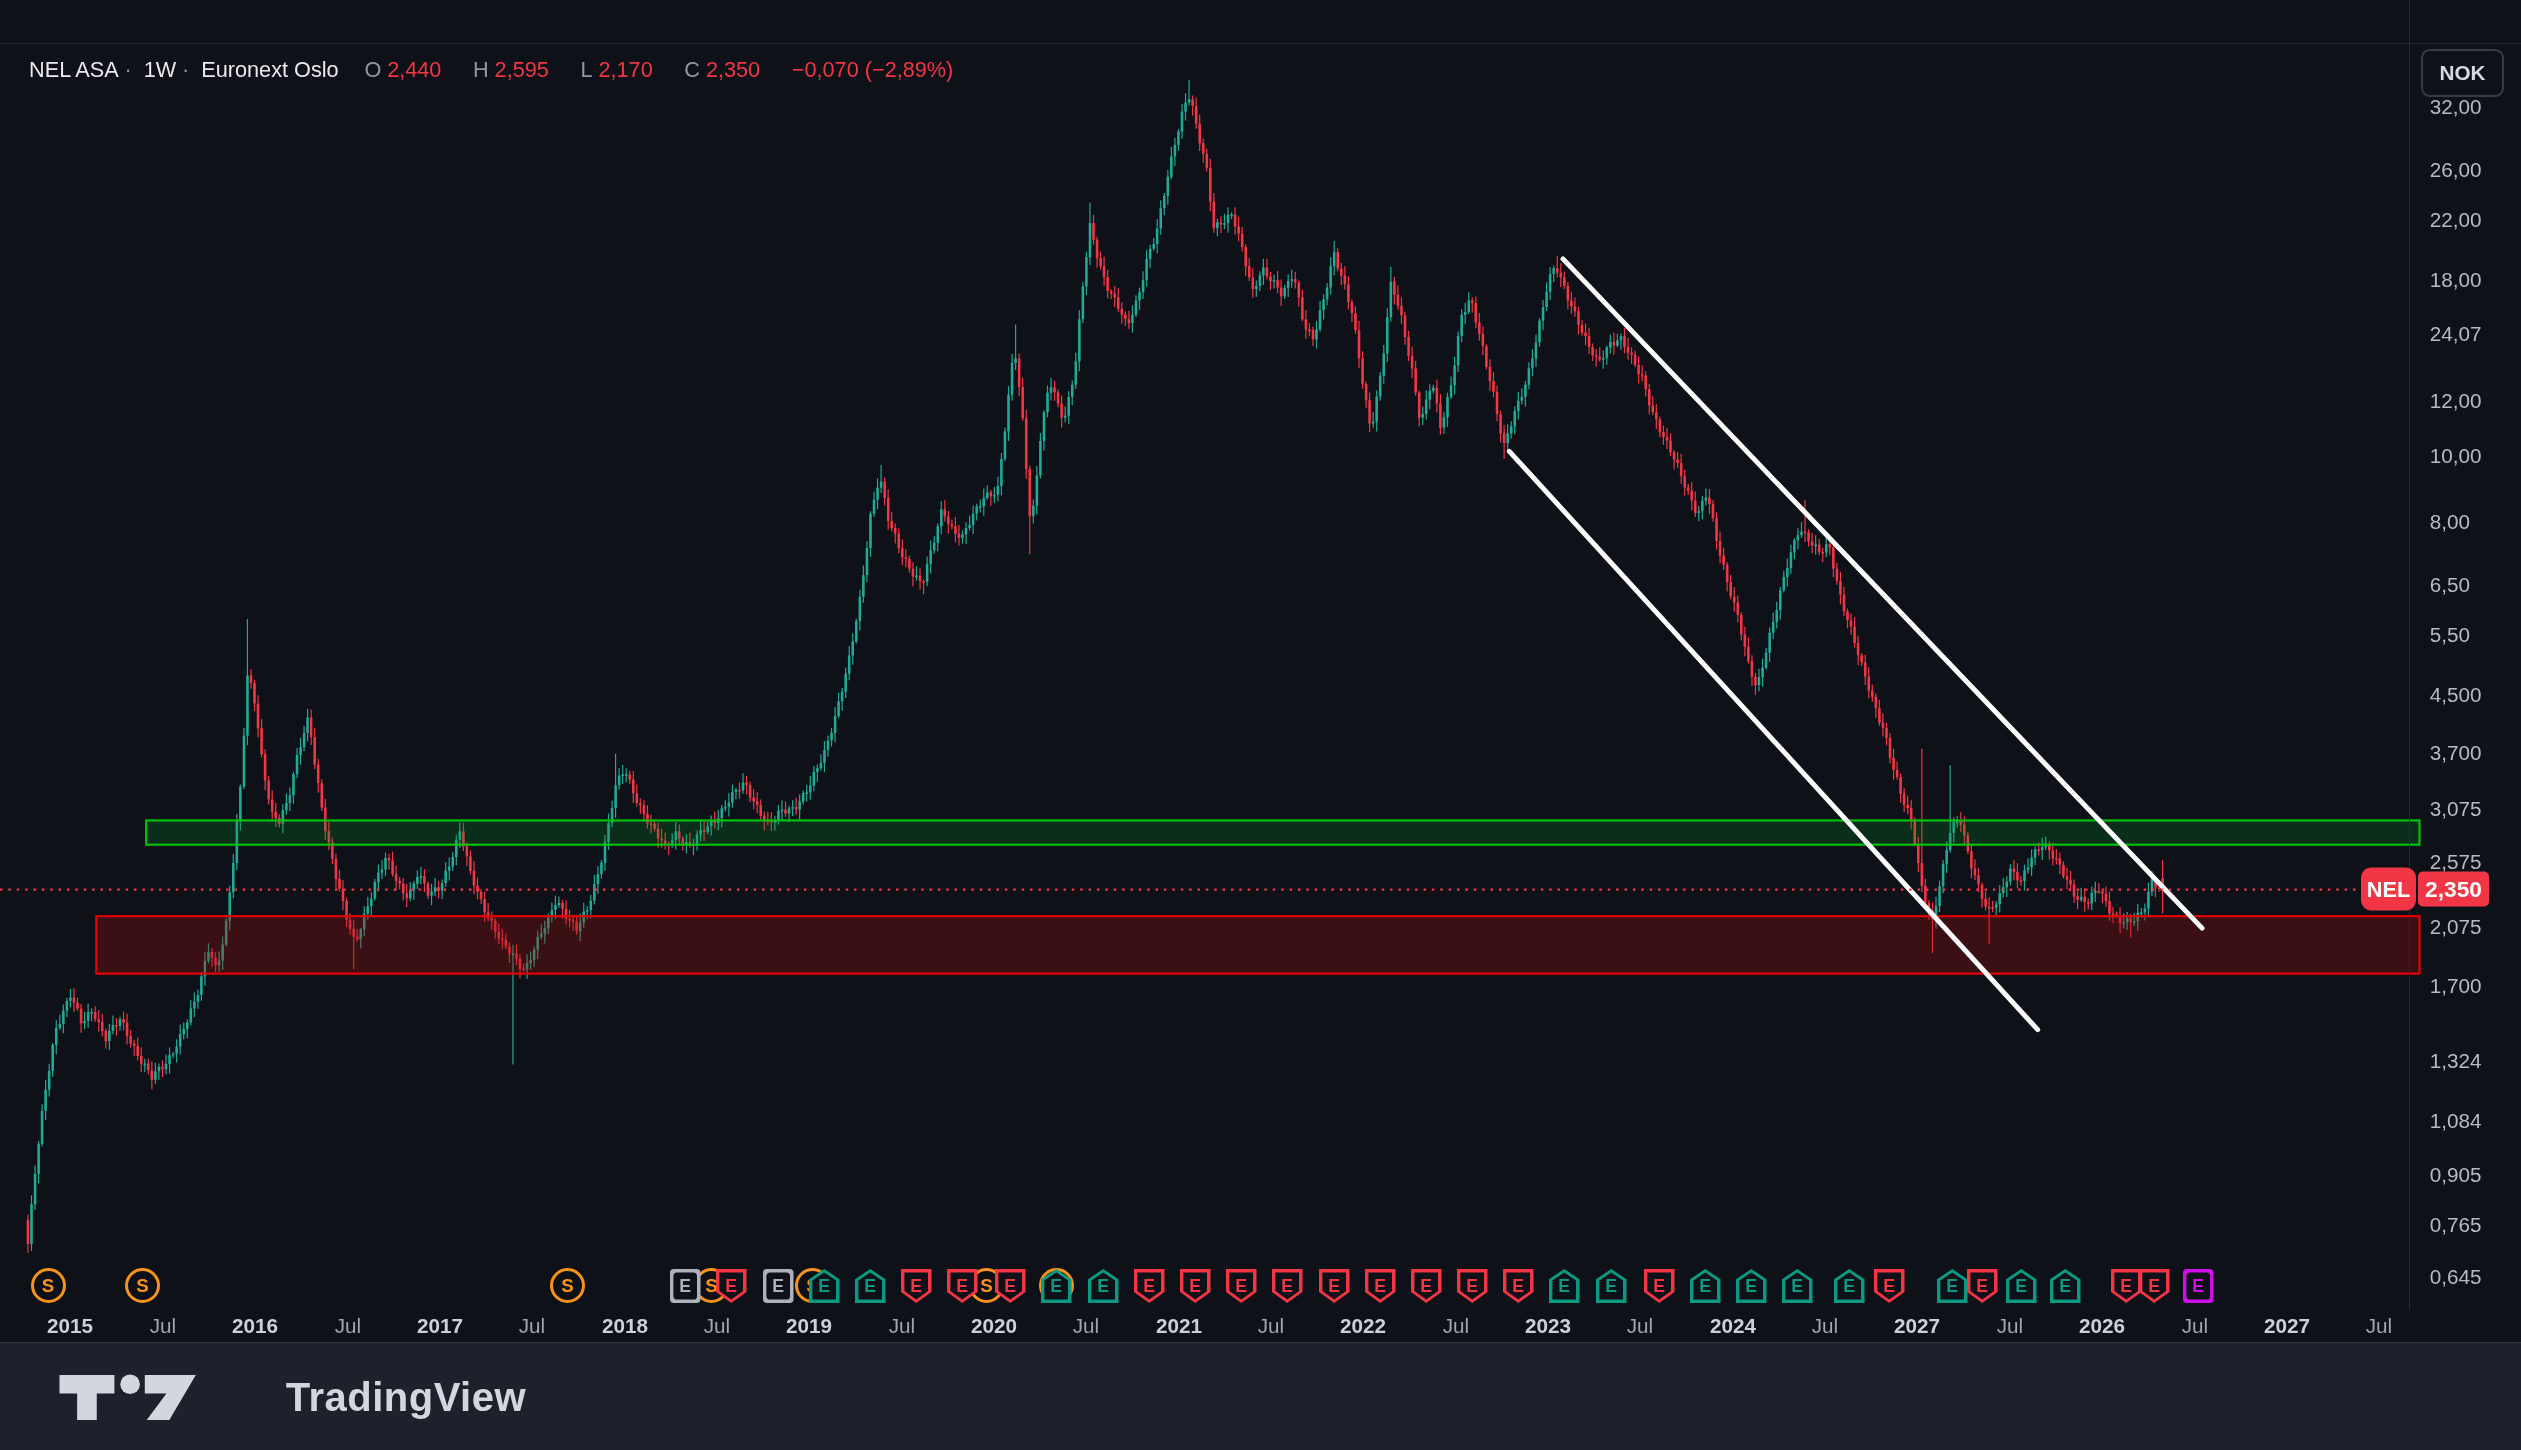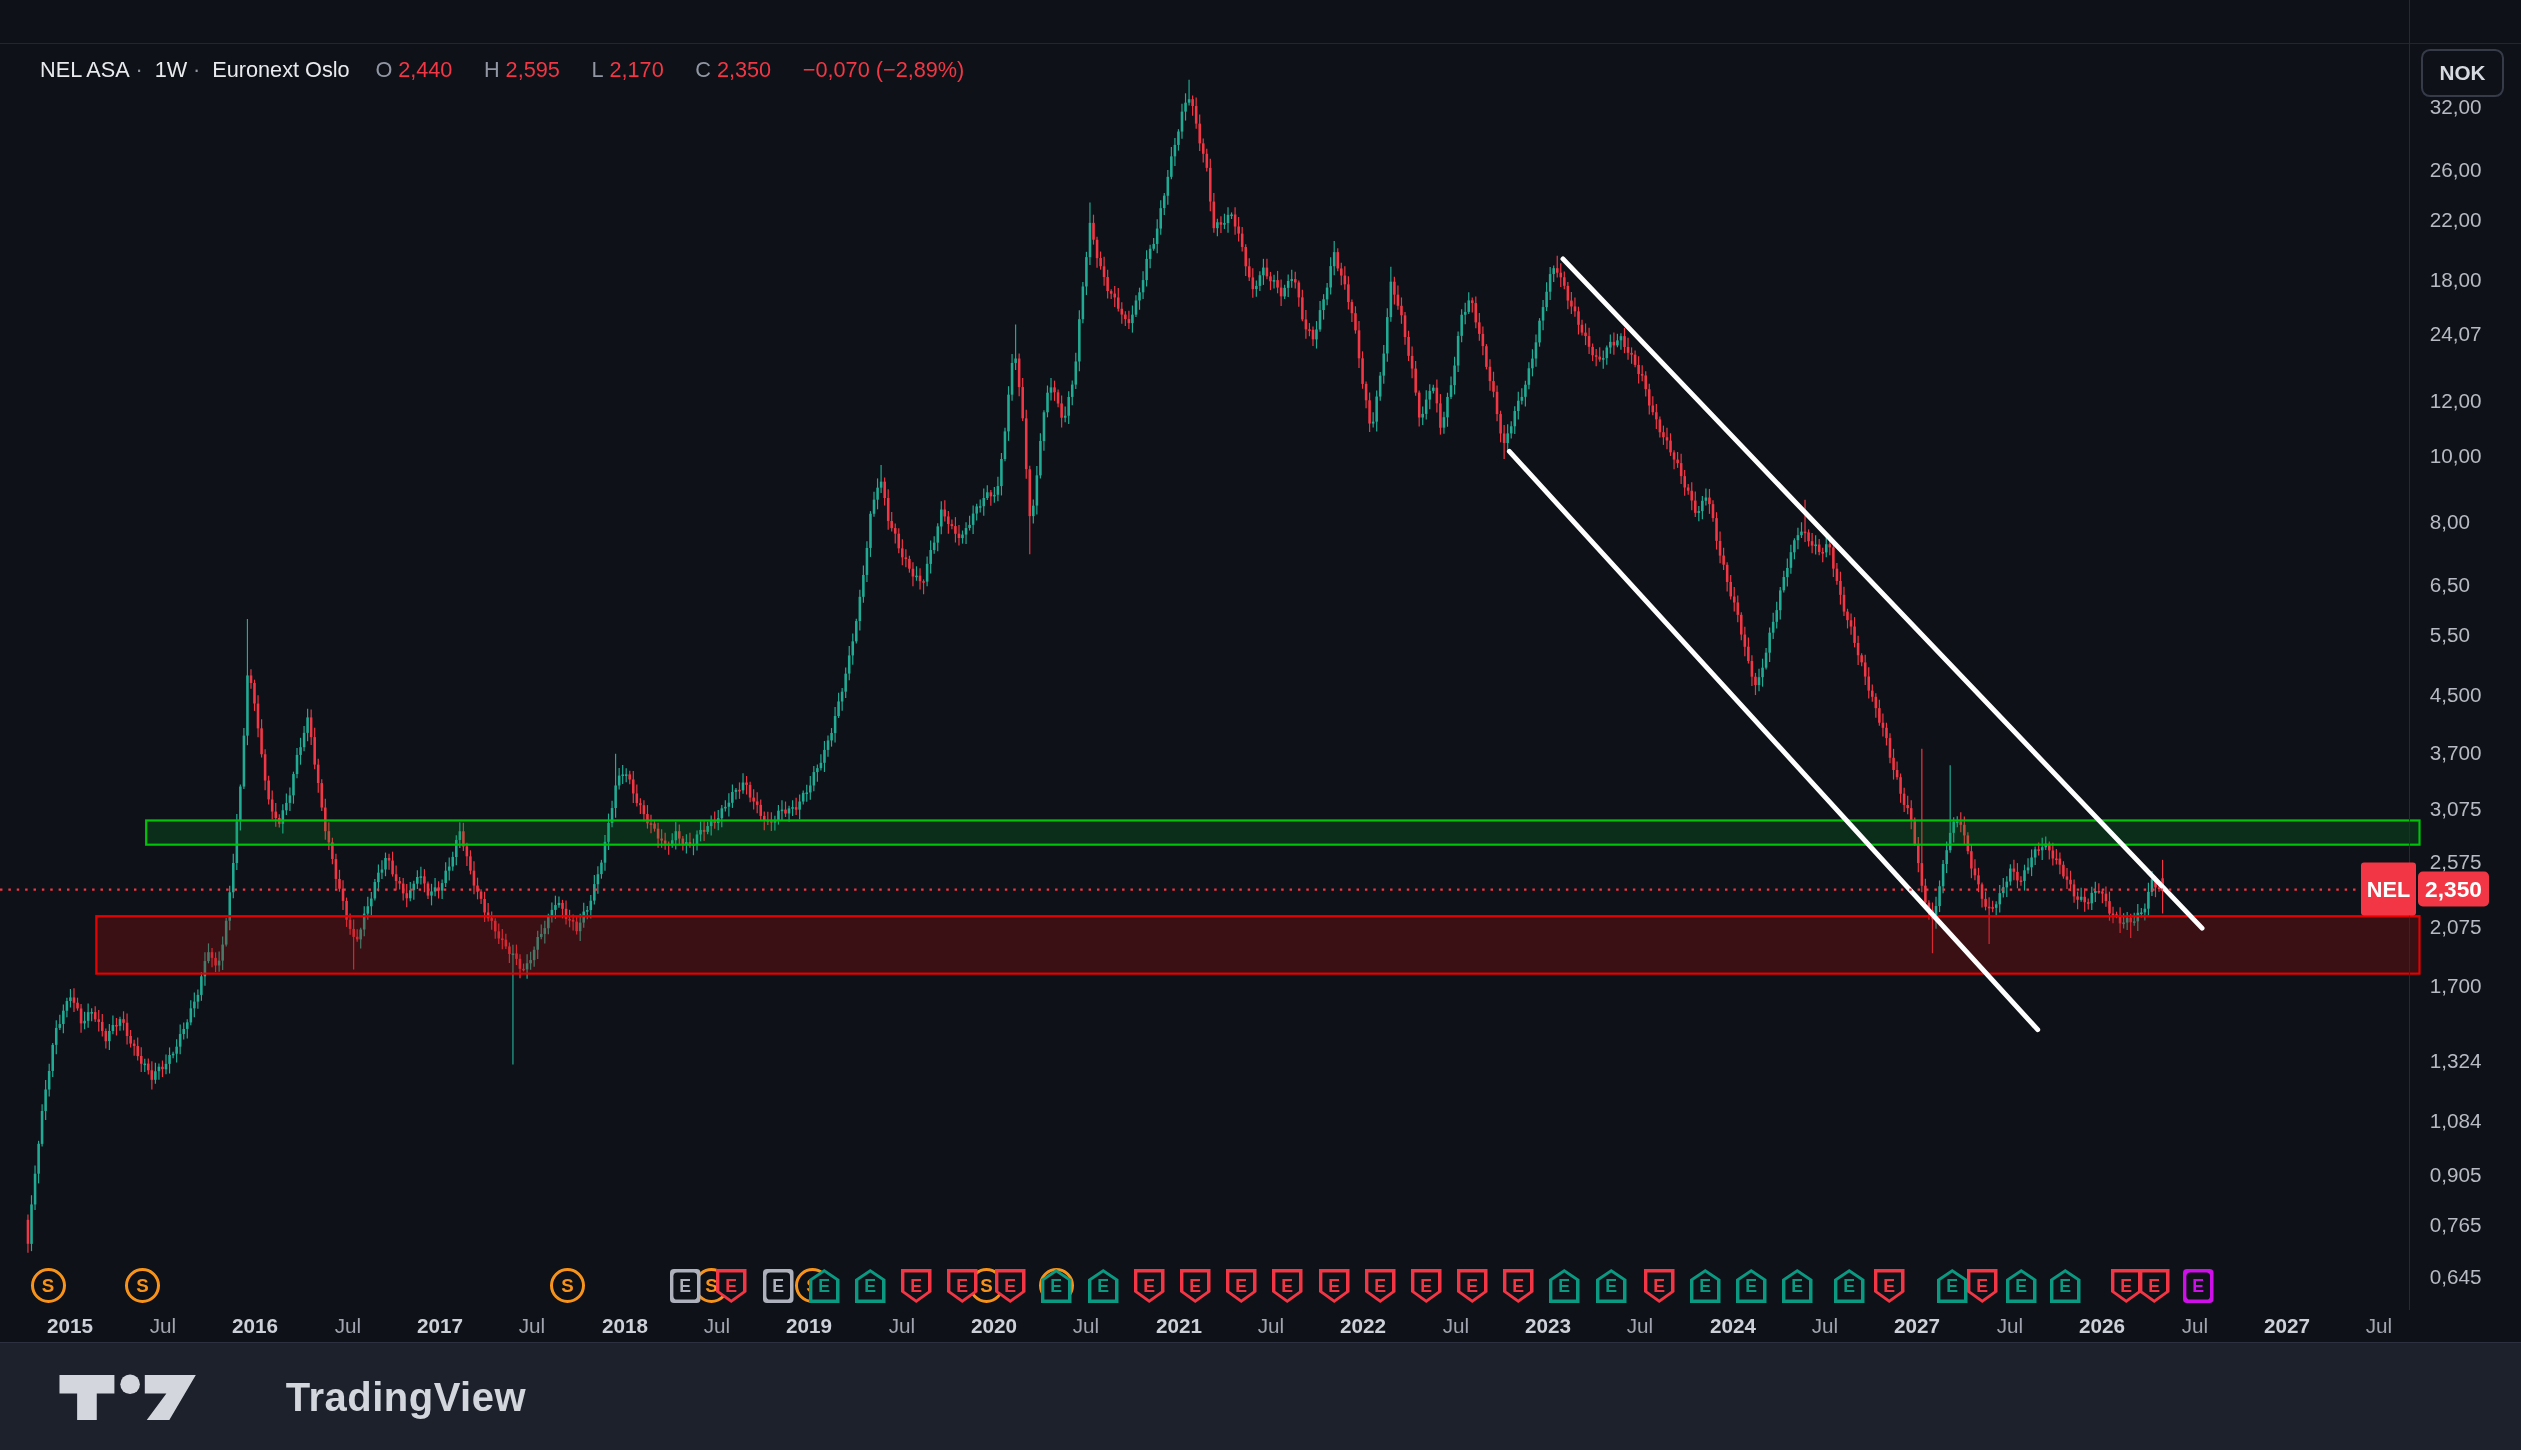--- a/index.html
+++ b/index.html
@@ -1,33 +1,33 @@
 <!DOCTYPE html>
 <html><head>
 <meta charset="utf-8">
 <style>
   html,body{margin:0;padding:0;background:#0e1117;width:2522px;height:1450px;overflow:hidden;
     font-family:"Liberation Sans",sans-serif;-webkit-font-smoothing:antialiased;}
   #app{position:relative;width:2522px;height:1450px;background:#0e1117;}
   #attribution{position:absolute;left:25.6px;top:11.8px;font-size:20.7px;font-weight:700;color:#e6e7ea;letter-spacing:0.2px;}
   #header-divider{position:absolute;left:0;top:43px;width:2522px;height:1px;background:#23262f;}
-  #symbol-line{position:absolute;left:40px;top:57px;font-size:21.7px;color:#e8eaed;white-space:nowrap;}
+  #symbol-line{position:absolute;left:29px;top:57px;font-size:21.7px;color:#e8eaed;white-space:nowrap;}
   #symbol-line .dim{color:#9096a3;}
   #symbol-line .val{color:#f23645;}
   #symbol-line span{margin-right:5.9px;}
   #symbol-line .grp{margin-left:13.8px;}
   #nok-button{position:absolute;left:2421px;top:49px;width:79px;height:44px;border:2px solid #363b49;
     border-radius:8.9px;color:#d6d9e0;font-size:20.7px;font-weight:700;display:flex;align-items:center;justify-content:center;}
   #chart-wrap{position:absolute;left:0;top:0;width:2522px;height:1342px;}
   #chart-svg{position:absolute;left:0;top:0;}
   #price-axis{position:absolute;left:2409px;top:0;width:112px;height:1310px;border-left:1px solid #262a35;}
   .ptick{position:absolute;left:19.7px;transform:translateY(-50%);font-size:20.7px;color:#b7bac3;}
   #price-tag{position:absolute;left:2418px;width:71px;height:35px;background:#f23645;border-radius:4.9px;
     color:#fff;font-size:22.7px;font-weight:700;display:flex;align-items:center;justify-content:center;transform:translateY(-50%);}
-  #symbol-tag{position:absolute;left:2361px;width:55px;height:53px;background:#f23645;border-radius:3px;
+  #symbol-tag{position:absolute;left:2361px;width:55px;height:43px;background:#f23645;border-radius:10px;
     color:#fff;font-size:21.7px;font-weight:700;display:flex;align-items:center;justify-content:center;transform:translateY(-50%);}
   #time-axis{position:absolute;left:0;top:1310px;width:2337px;height:31.5px;}
   .ttick{position:absolute;top:3.9px;transform:translateX(-50%);font-size:20.7px;}
   .ttick.year{color:#cdd0d8;font-weight:700;}
   .ttick.jul{color:#a2a5af;font-weight:400;}
   #badges{position:absolute;left:0;top:0;width:2522px;height:1342px;pointer-events:none;}
   .sbadge{position:absolute;width:35px;height:35px;border:3.4px solid #f7931a;border-radius:50%;
     box-sizing:border-box;color:#f7931a;font-size:18.7px;font-weight:700;display:flex;align-items:center;justify-content:center;background:rgba(14,17,23,.55);}
   .ebadge{position:absolute;width:30.5px;height:34px;}
   .ebadge .outer{position:absolute;inset:0;}

